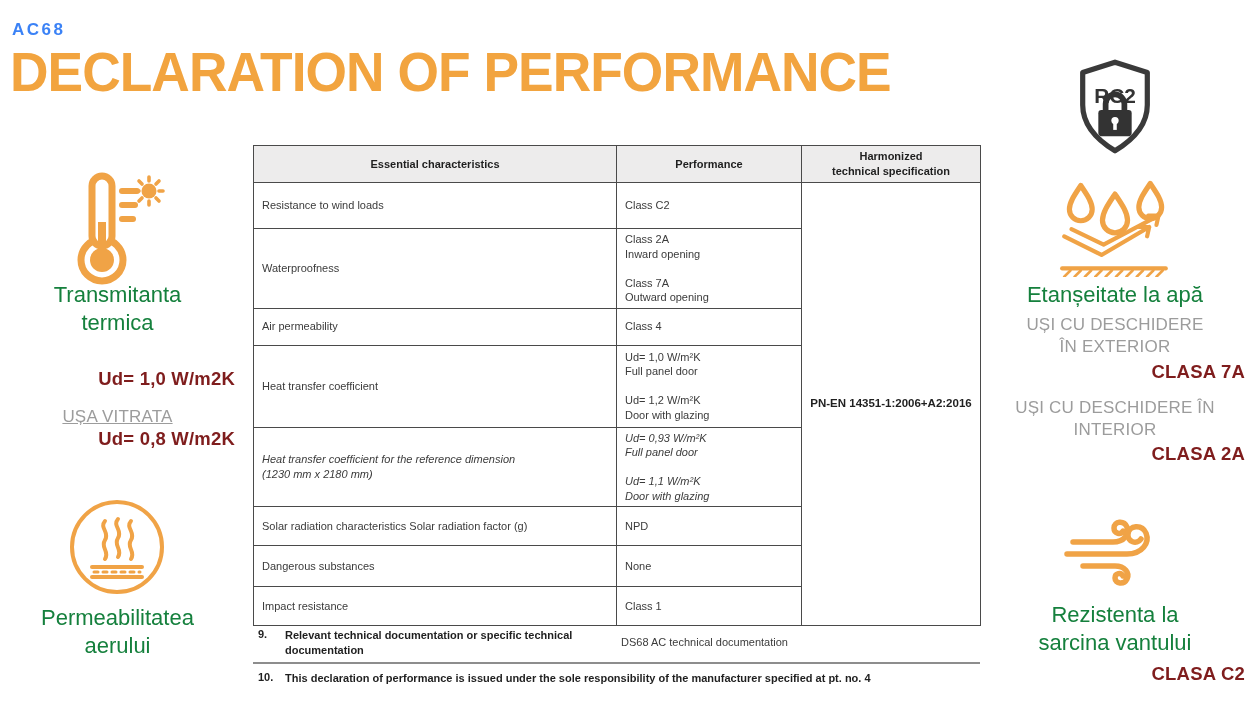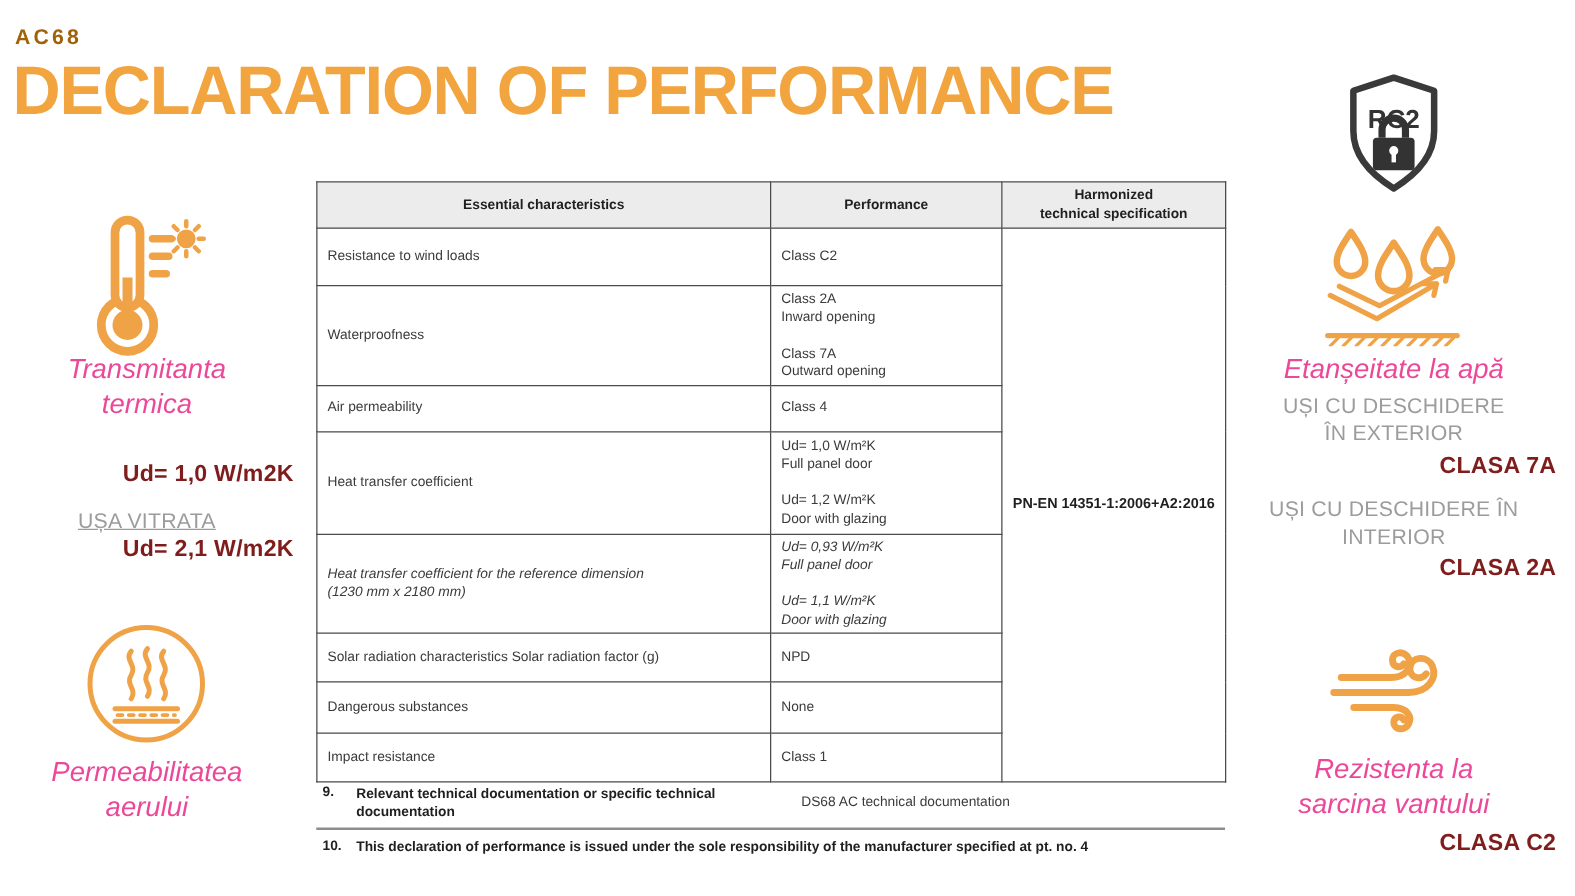--- a/index.html
+++ b/index.html
@@ -2,26 +2,26 @@
 <html><head>
 <meta charset="utf-8">
 <style>
   * { margin:0; padding:0; box-sizing:border-box; }
   html,body { background:#ffffff; }
   body { font-family:"Liberation Sans", sans-serif; }
   #canvas { position:relative; width:1260px; height:717px; background:#ffffff; overflow:hidden; }
   .abs { position:absolute; }
 
   
-  #product-code { left:12px; top:20px; font-size:17px; font-weight:bold; letter-spacing:2.5px; color:#a16207; }
+  #product-code { left:12px; top:20px; font-size:17px; font-weight:bold; letter-spacing:2.5px; color:#3b82f6; }
   #main-title { left:10px; top:44px; font-size:55px; font-weight:bold; color:#F2A43F; line-height:1.05; letter-spacing:-1px; transform:scaleX(0.97); transform-origin:0 50%; white-space:nowrap; }
 
   
   .side-text { white-space:pre-line; text-align:center; }
-  .orange-title { color:#ec4899; font-size:22px; line-height:1.28;font-style:italic; }
+  .orange-title { color:#15803d; font-size:22px; line-height:1.28; }
   .muted-label { color:#9C9C9C; font-size:17px; line-height:1.28; letter-spacing:0.2px; }
   .strong-val { color:#7f1d1d; font-size:18.5px; font-weight:bold; letter-spacing:0.2px;text-align:right; }
 
   .left-col-text { left:0px; width:235px; }
   .right-col-text { left:985px; width:260px; }
 
   
   #table-wrap { left:253px; top:145px; }
   #spec-table { border-collapse:collapse; table-layout:fixed; width:727px; font-size:11px; color:#3b3b3b; }
   #spec-table th, #spec-table td { border:1px solid #4a4a4a; padding:3px 8px; vertical-align:middle; line-height:1.32; }
@@ -36,21 +36,21 @@
   #spec-table tbody tr:nth-child(6) td { height:39px; }
   #spec-table tbody tr:nth-child(7) td { height:41px; }
   #spec-table tbody tr:nth-child(8) td { height:39px; }
 
   
   .note-row { left:253px; width:727px; font-size:11px; color:#1f1f1f; }
   #note-9 { top:628px; }
   #note-10 { top:671px; }
   .note-num { position:absolute; left:5px; top:0; font-weight:bold; }
   .note-label { position:absolute; left:32px; top:0; width:300px; font-weight:bold; line-height:1.4; }
-  .note-value { position:absolute; left:368px; top:8px; font-weight:normal; color:#3b3b3b;margin-left:20px; }
+  .note-value { position:absolute; left:368px; top:8px; font-weight:normal; color:#3b3b3b; }
   #note-sep { left:253px; top:662px; width:727px; height:2px; background:#8d8d8d; }
 
   svg { display:block; }
 </style>
 </head>
 <body>
 
 <div id="canvas">
 
   <div class="abs" id="product-code">AC68</div>
@@ -69,21 +69,21 @@
     <g stroke="#F0A346" stroke-width="3.6" stroke-linecap="round">
       <circle cx="87" cy="21" r="7.5" fill="#F0A346" stroke="none"></circle>
       <path d="M87 7 v4 M87 31 v4 M73 21 h4 M97 21 h4 M77 11 l3 3 M94 28 l3 3 M97 11 l-3 3 M80 28 l-3 3"></path>
     </g>
   </svg>
 
   <div class="abs side-text orange-title left-col-text" style="top:281px;">Transmitanta
 termica</div>
   <div class="abs side-text strong-val left-col-text" style="top:368px;">Ud= 1,0 W/m2K</div>
   <div class="abs side-text muted-label left-col-text" style="top:406px;text-decoration:underline;">UȘA VITRATA</div>
-  <div class="abs side-text strong-val left-col-text" style="top:428px;">Ud= 2,1 W/m2K</div>
+  <div class="abs side-text strong-val left-col-text" style="top:428px;">Ud= 0,8 W/m2K</div>
 
   <svg class="abs" style="left:67px; top:497px;" width="100" height="100" viewBox="0 0 100 100">
     <g stroke="#F0A346" fill="none" stroke-linecap="round">
       <circle cx="50" cy="50" r="45" stroke-width="4"></circle>
       <path d="M38 24 c-6 7 5 11 0 19 c-5 8 5 11 0 19" stroke-width="4"></path>
       <path d="M51 22 c-6 7 5 11 0 19 c-5 8 5 11 0 19" stroke-width="4"></path>
       <path d="M64 24 c-6 7 5 11 0 19 c-5 8 5 11 0 19" stroke-width="4"></path>
       <path d="M25 70 h50" stroke-width="4"></path>
       <path d="M27 75 h46" stroke-width="3" stroke-dasharray="4 5"></path>
       <path d="M25 80 h50" stroke-width="4"></path>

